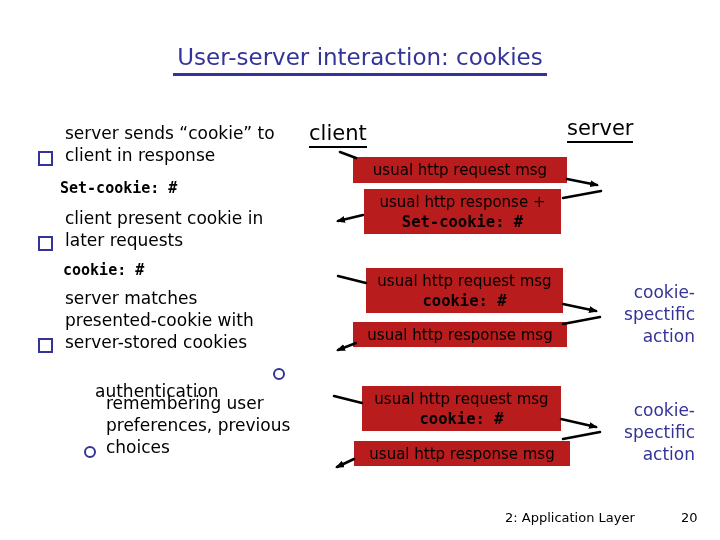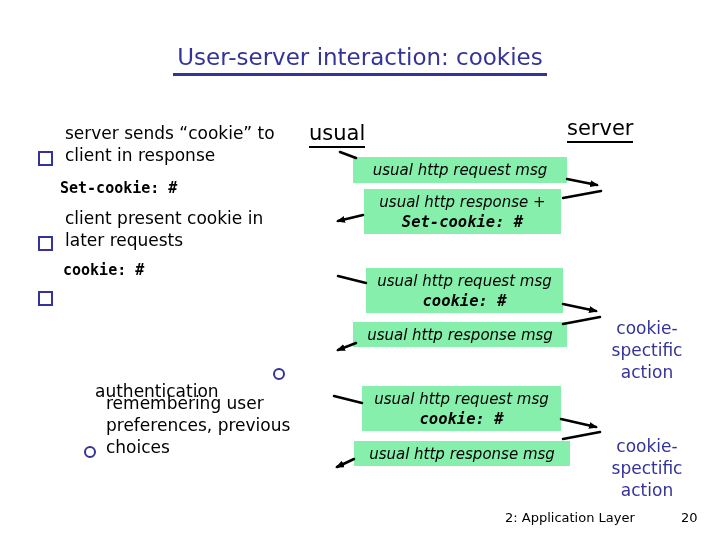--- a/index.html
+++ b/index.html
@@ -29,32 +29,32 @@
     position:absolute;font-family:"DejaVu Sans Mono",monospace;
     font-weight:bold;font-size:15px;color:#000;white-space:nowrap;
   }
   
   .actor{
     position:absolute;font-size:21px;color:#000;
     border-bottom:2px solid #000;padding-bottom:1px;white-space:nowrap;
   }
   
   .mbox{
-    position:absolute;background:#86efac;display:flex;flex-direction:column;
-    align-items:center;justify-content:center;text-align:center;font-style:italic;
+    position:absolute;background:#b91c1c;display:flex;flex-direction:column;
+    align-items:center;justify-content:center;text-align:center;
   }
   .mtext{font-size:15px;line-height:20px;color:#000;white-space:nowrap;}
   .mcode{
     font-family:"DejaVu Sans Mono",monospace;font-weight:bold;
     font-size:15.5px;line-height:20px;color:#000;white-space:nowrap;
   }
   
   .note{
-    position:absolute;width:96px;text-align:center;color:#333399;
-    font-size:17px;line-height:22px;white-space:pre-line;margin-top:36px;
+    position:absolute;width:96px;text-align:right;color:#333399;
+    font-size:17px;line-height:22px;white-space:pre-line;
   }
   
   .footer-text{position:absolute;font-size:13px;color:#000;white-space:nowrap;}
   svg.arrows{position:absolute;left:0;top:0;pointer-events:none;}
 </style>
 </head>
 <body>
 
 <div class="slide">
 
@@ -69,32 +69,33 @@
   <div class="codeline" style="left:60px;top:179px;">Set-cookie: #</div>
 
   <div class="bullet" style="left:38px;top:207px;">
     <span class="sq"></span>
     <span class="btxt" style="width:240px;">client present cookie in later requests</span>
   </div>
   <div class="codeline" style="left:63px;top:261px;">cookie: #</div>
 
   <div class="bullet" style="left:38px;top:287px;">
     <span class="sq"></span>
+    <span class="btxt" style="width:200px;">server matches presented-cookie with server-stored cookies</span>
   </div>
 
   <div class="bullet" style="left:95px;top:363px;flex-direction:column;">
     <span class="circ"></span>
     <span class="btxt" style="width:200px;">authentication</span>
   </div>
   <div class="bullet" style="left:84px;top:392px;">
     <span class="circ"></span>
     <span class="btxt" style="width:205px;">remembering user preferences, previous choices</span>
   </div>
 
-  <div class="actor" style="left:309px;top:121px;">usual</div>
+  <div class="actor" style="left:309px;top:121px;">client</div>
   <div class="actor" style="left:567px;top:116px;">server</div>
 
   <div class="mbox" style="left:353px;top:157px;width:214px;height:26px;">
     <div class="mtext">usual http request msg</div>
   </div>
 
   <div class="mbox" style="left:364px;top:189px;width:197px;height:45px;text-align:right;">
     <div class="mtext">usual http response +</div>
     <div class="mcode">Set-cookie: #</div>
   </div>

